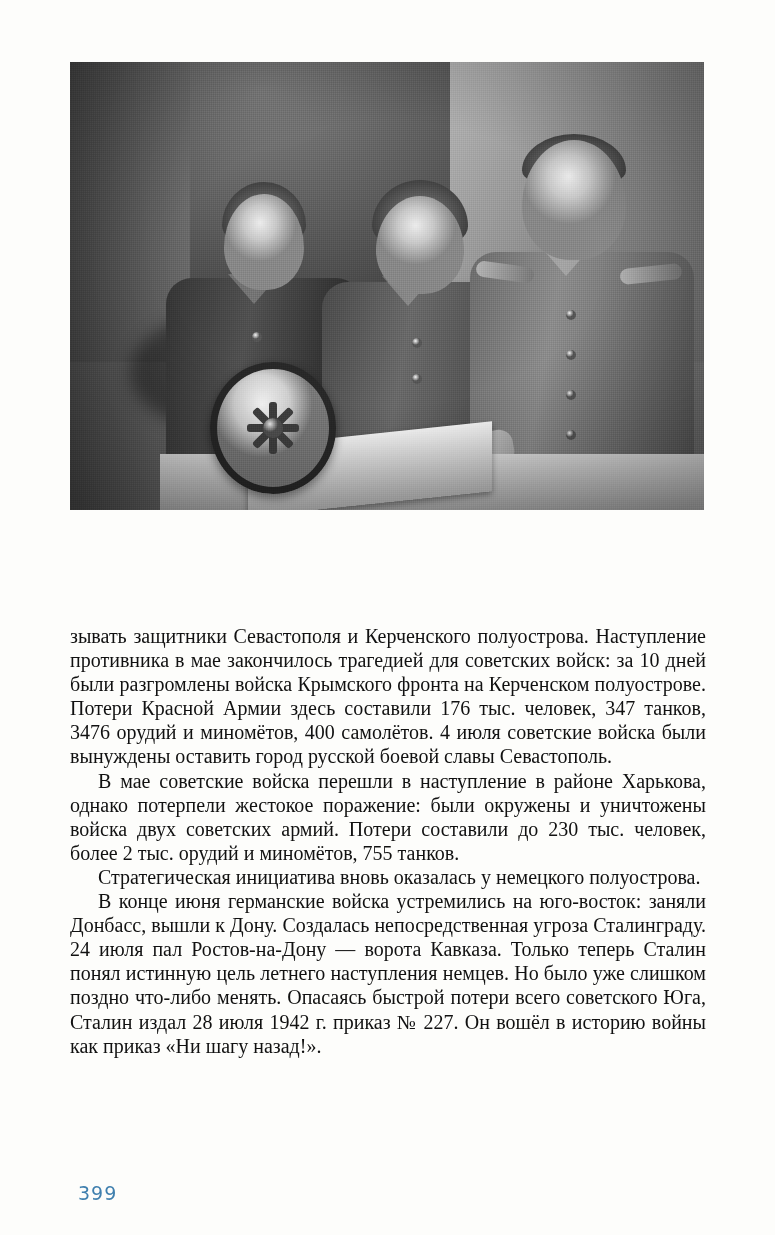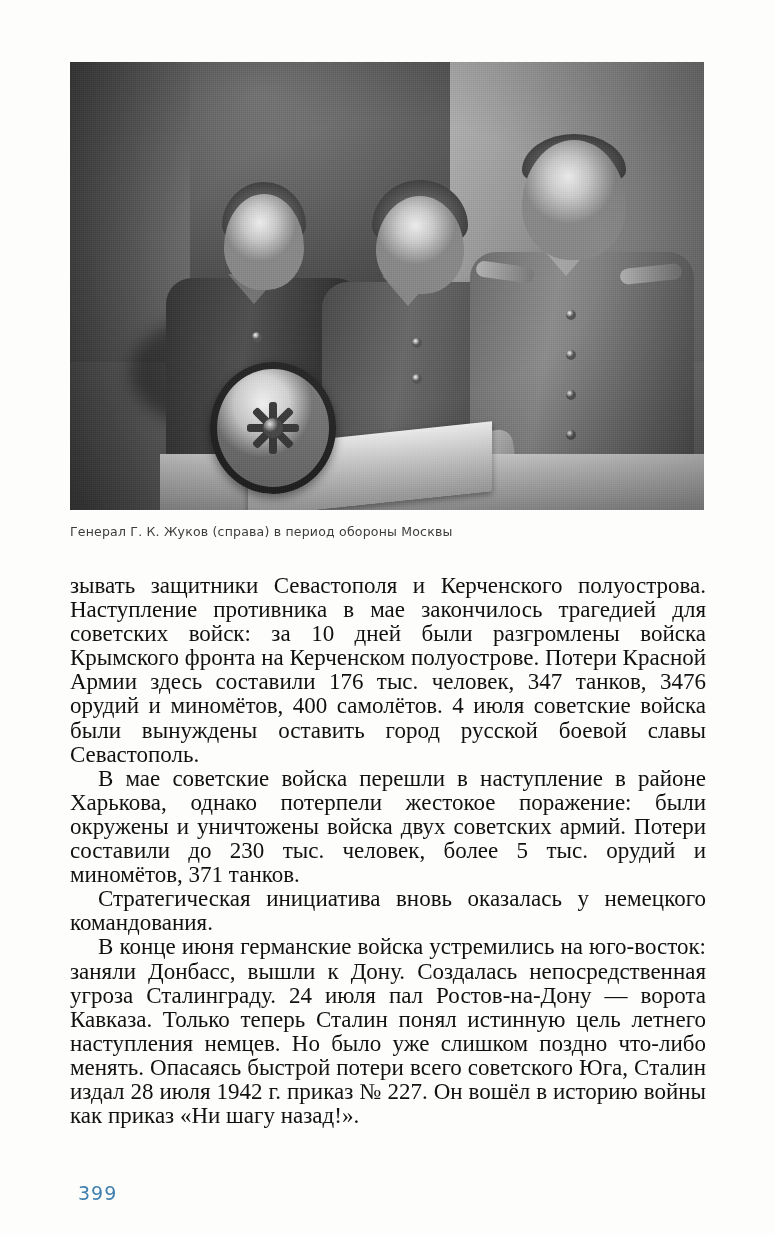--- a/index.html
+++ b/index.html
@@ -183,24 +183,24 @@
     font-family: "DejaVu Sans", sans-serif;
     font-size: 12.5px;
     color: #3d3d3d;
     letter-spacing: .2px;
   }
 
   
   .body-text {
     position: absolute;
     left: 70px;
-    top: 574px;
+    top: 624px;
     width: 636px;
     font-family: "Liberation Serif", serif;
-    font-size: 23px;
+    font-size: 20px;
     line-height: 24.1px;
     color: #111111;
     text-align: justify;
     text-justify: inter-word;
   }
   .body-text p {
     margin: 0;
   }
   .body-text p.indent {
     text-indent: 28px;
@@ -280,24 +280,23 @@
         <div class="reel-spoke" style="transform:rotate(45deg)"></div>
         <div class="reel-spoke" style="transform:rotate(90deg)"></div>
         <div class="reel-spoke" style="transform:rotate(135deg)"></div>
         <div class="reel-hub"></div>
       </div>
 
       <div class="grain"></div>
       <div class="vignette"></div>
     </div>
 
-    <figcaption class="caption" style="position:absolute; left:0; top:462px; width:640px;">Генерал Г. К. Жуков (справа) в период обороны Москвы</figcaption>
   </figure>
 
   <div class="body-text">
     <p>зывать защитники Севастополя и Керченского полуострова. Наступление противника в мае закончилось трагедией для советских войск: за 10 дней были разгромлены войска Крымского фронта на Керченском полуострове. Потери Красной Армии здесь составили 176 тыс. человек, 347 танков, 3476 орудий и миномётов, 400 самолётов. 4 июля советские войска были вынуждены оставить город русской боевой славы Севастополь.</p>
-    <p class="indent">В мае советские войска перешли в наступление в районе Харькова, однако потерпели жестокое поражение: были окружены и уничтожены войска двух советских армий. Потери составили до 230 тыс. человек, более 5 тыс. орудий и миномётов, 371 танков.</p>
-    <p class="indent">Стратегическая инициатива вновь оказалась у немецкого командования.</p>
+    <p class="indent">В мае советские войска перешли в наступление в районе Харькова, однако потерпели жестокое поражение: были окружены и уничтожены войска двух советских армий. Потери составили до 230 тыс. человек, более 2 тыс. орудий и миномётов, 755 танков.</p>
+    <p class="indent">Стратегическая инициатива вновь оказалась у немецкого полуострова.</p>
     <p class="indent">В конце июня германские войска устремились на юго-восток: заняли Донбасс, вышли к Дону. Создалась непосредственная угроза Сталинграду. 24 июля пал Ростов-на-Дону — ворота Кавказа. Только теперь Сталин понял истинную цель летнего наступления немцев. Но было уже слишком поздно что-либо менять. Опасаясь быстрой потери всего советского Юга, Сталин издал 28 июля 1942 г. приказ № 227. Он вошёл в историю войны как приказ «Ни шагу назад!».</p>
   </div>
 
   <div class="page-number">399</div>
 </div>
 
 </body></html>

